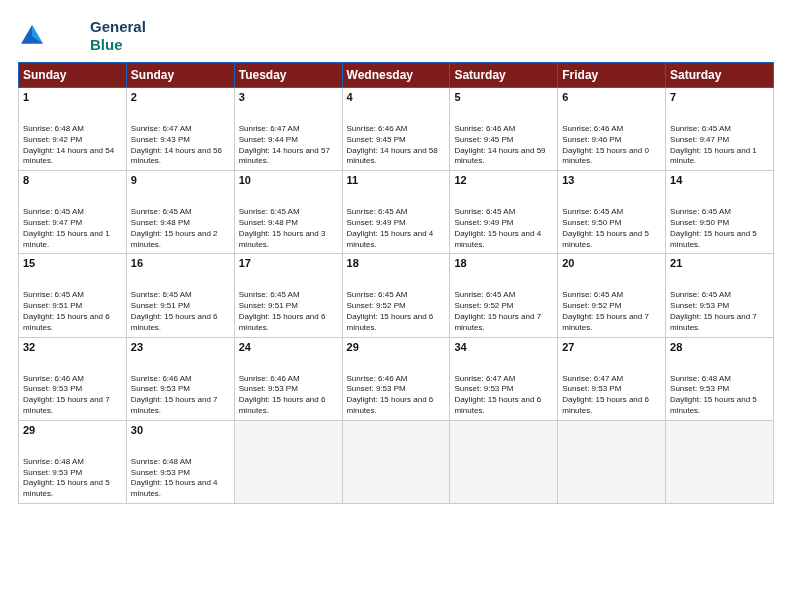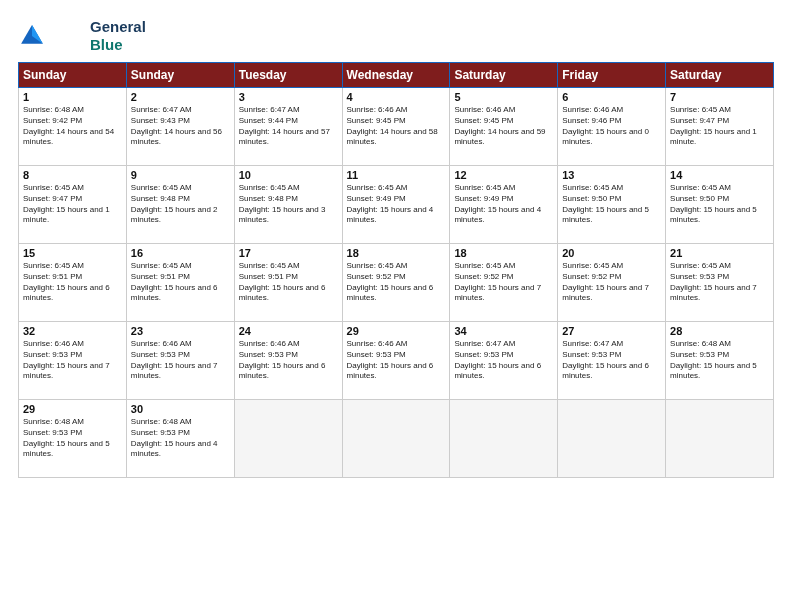--- a/index.html
+++ b/index.html
@@ -85,20 +85,21 @@
       font-size: 11px;
       font-weight: bold;
       color: #111;
       display: block;
       margin-bottom: 2px;
     }
     .cell-text {
       font-size: 8px;
       line-height: 1.35;
       color: #222;
+      margin-top: 21px;
     }
   </style>
 </head>
 <body>
 
 <div class="page">
   <div class="header">
     <div class="logo">
       <svg class="logo-icon" viewBox="0 0 36 36">
         <polygon points="18,4 32,28 4,28" fill="#1565C0"></polygon>

